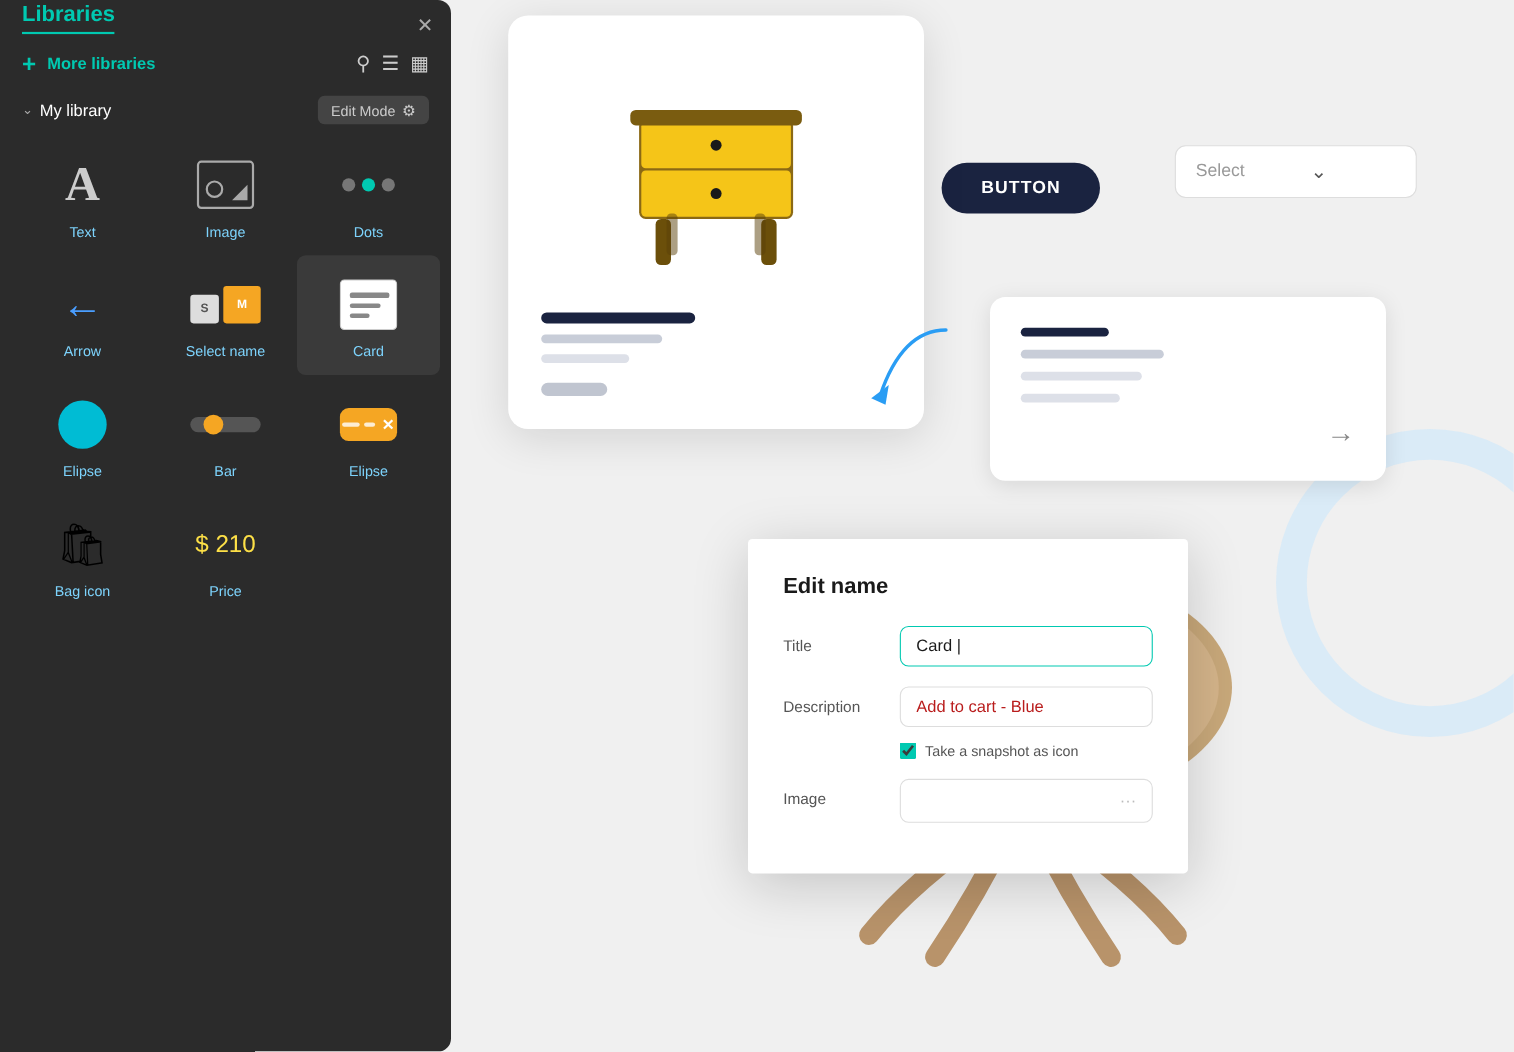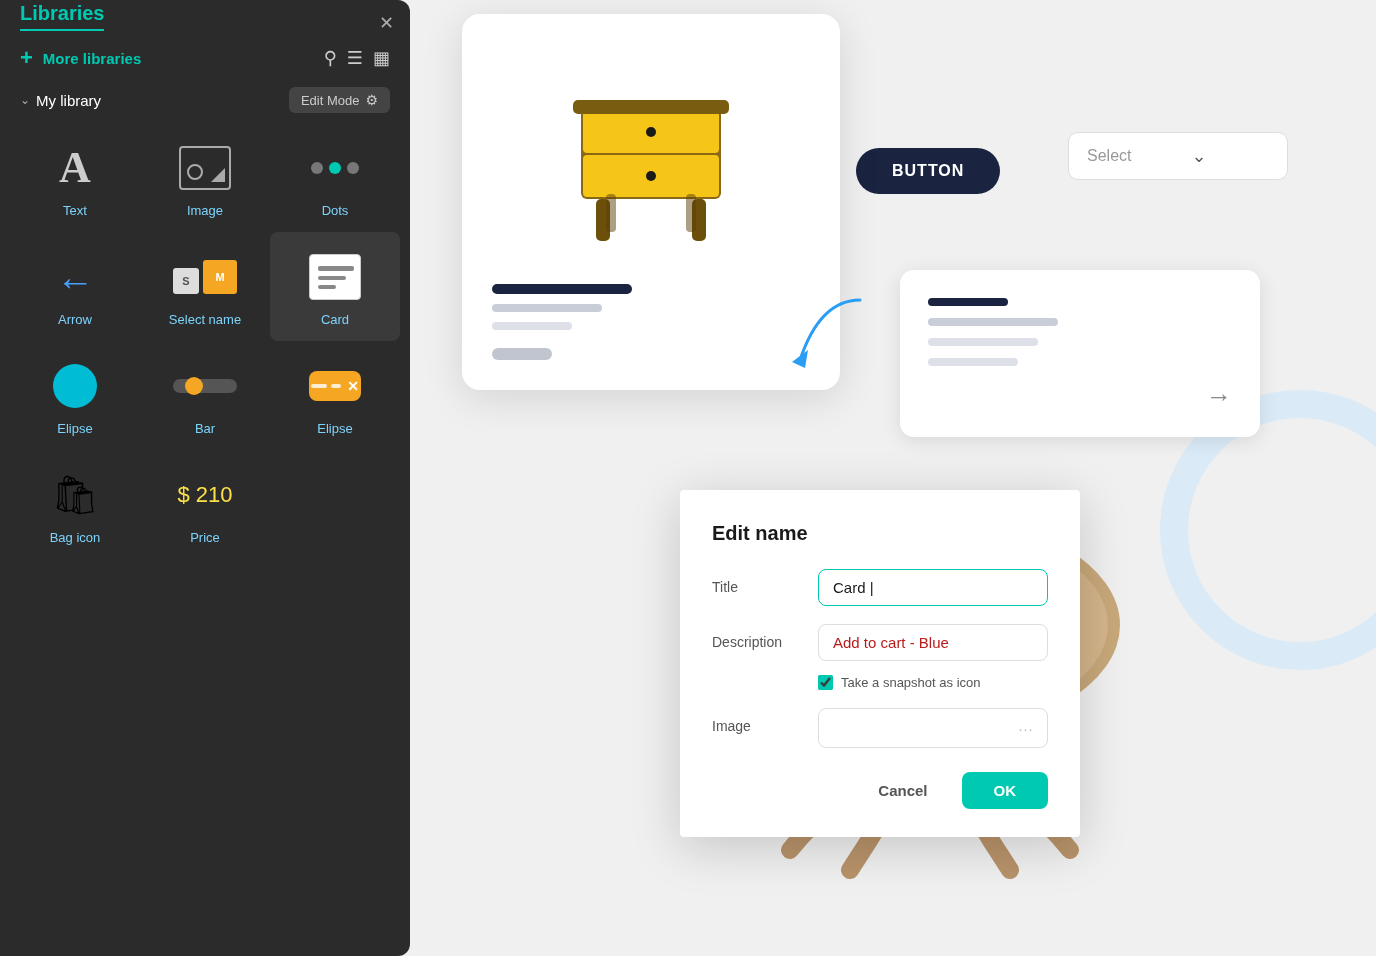--- a/index.html
+++ b/index.html
@@ -730,19 +730,15 @@
       </div>
     </div>
 
     <div class="form-row">
       <label class="form-label">Image</label>
       <div class="form-input image-input">
         <span>···</span>
       </div>
     </div>
 
-    <div class="dialog-actions">
-      <button class="btn-cancel">Cancel</button>
-      <button class="btn-ok">OK</button>
-    </div>
   </div>
 
 </div>
 
 </body></html>

